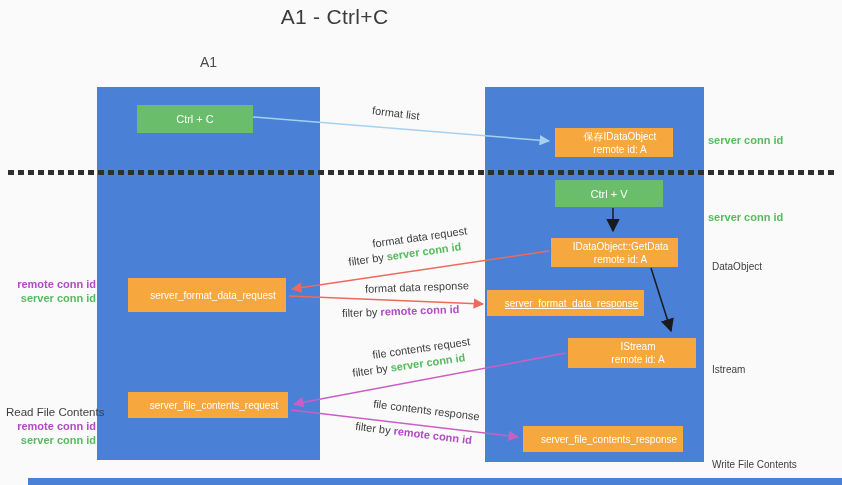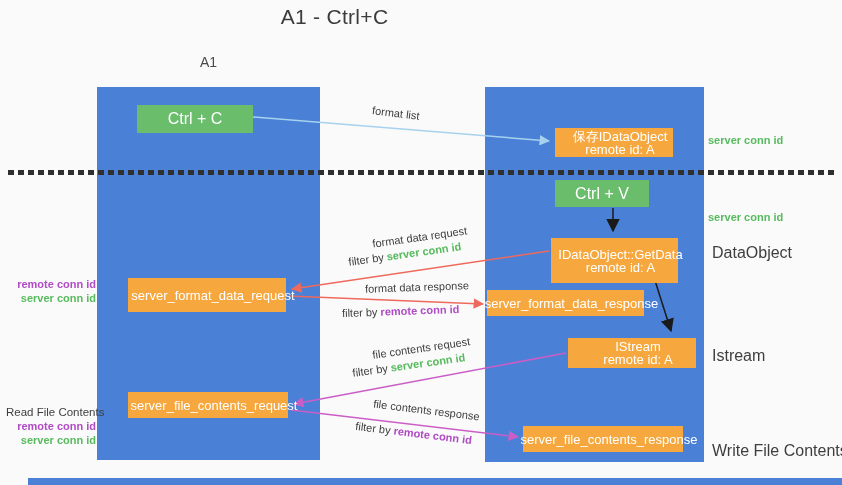--- a/index.html
+++ b/index.html
@@ -18,29 +18,29 @@
   .lane.a1 { left: 97px;  top: 87px; width: 223px; height: 373px; }
   .lane.b1 { left: 485px; top: 87px; width: 219px; height: 375px; }
 
   .dotted-line { position: absolute; left: 8px; top: 170px; width: 828px; height: 5px; z-index: 4;
                  background: repeating-linear-gradient(to right, #2f2f2f 0 6px, transparent 6px 10px); }
 
   .bottom-bar { position: absolute; left: 28px; top: 478px; width: 814px; height: 7px; background: #4a80d5; z-index: 1; }
 
   .node { position: absolute; z-index: 3; display: flex; flex-direction: column; align-items: center;
           justify-content: center; color: #ffffff; text-align: center; }
-  .node.green  { background: #69bd6b; font-size: 16px; }
-  .node.orange { background: #f6a83e; font-size: 13px; line-height: 13px; padding-left: 12px; }
+  .node.green  { background: #69bd6b; font-size: 11px; }
+  .node.orange { background: #f6a83e; font-size: 10px; line-height: 13px; padding-left: 12px; }
 
   .n-ctrl-c    { left: 137px; top: 105px; width: 116px; height: 28px; }
   .n-save-obj  { left: 555px; top: 128px; width: 118px; height: 29px; }
-  .n-ctrl-v    { left: 555px; top: 180px; width: 94px; height: 27px; }
-  .n-getdata   { left: 551px; top: 238px; width: 127px; height: 45px; }
+  .n-ctrl-v    { left: 555px; top: 180px; width: 108px; height: 27px; }
+  .n-getdata   { left: 551px; top: 238px; width: 127px; height: 29px; }
   .n-fmt-req   { left: 128px; top: 278px; width: 158px; height: 34px; }
-  .n-fmt-resp  { left: 487px; top: 290px; width: 157px; height: 26px; }
+  .n-fmt-resp  { left: 487px; top: 290px; width: 157px; height: 26px; text-decoration: underline; }
   .n-istream   { left: 568px; top: 338px; width: 128px; height: 30px; }
   .n-file-req  { left: 128px; top: 392px; width: 160px; height: 26px; }
   .n-file-resp { left: 523px; top: 426px; width: 160px; height: 26px; }
 
   .overlay { position: absolute; left: 0; top: 0; z-index: 2; }
 
   .edge-label { position: absolute; z-index: 4; font-size: 11px; color: #3e3e3e; white-space: nowrap; }
   .edge-label .c-green  { color: #57bb5e; font-weight: bold; margin-left: 3px; }
   .edge-label .c-purple { color: #b04cc4; font-weight: bold; margin-left: 3px; }
 
@@ -48,21 +48,21 @@
   .el-fdr  { left: 372px; top: 231px; transform: rotate(-8deg); }
   .el-fbs1 { left: 348px; top: 248px; transform: rotate(-8deg); }
   .el-fdresp { left: 365px; top: 281px; transform: rotate(-2deg); }
   .el-fbr1 { left: 342px; top: 305px; transform: rotate(-2deg); }
   .el-fcr  { left: 372px; top: 342px; transform: rotate(-8deg); }
   .el-fbs2 { left: 352px; top: 359px; transform: rotate(-8deg); }
   .el-fcresp { left: 373px; top: 404px; transform: rotate(7deg); }
   .el-fbr2 { left: 355px; top: 427px; transform: rotate(7deg); }
 
   .side-label { position: absolute; z-index: 4; font-size: 11px; white-space: nowrap; }
-  .side-label.dark   { color: #3e3e3e; font-size: 16px; }
+  .side-label.dark   { color: #3e3e3e; font-size: 10px; margin-top: 17px; }
   .side-label.green  { color: #57bb5e; font-weight: bold; }
 
   .sl-sci1 { left: 708px; top: 134px; }
   .sl-sci2 { left: 708px; top: 211px; }
   .sl-dobj { left: 712px; top: 244px; }
   .sl-istr { left: 712px; top: 347px; }
   .sl-wfc  { left: 712px; top: 442px; }
 
   .left-group { position: absolute; z-index: 4; text-align: right; }
   .lg-1 { left: 6px; top: 277px; width: 90px; }

